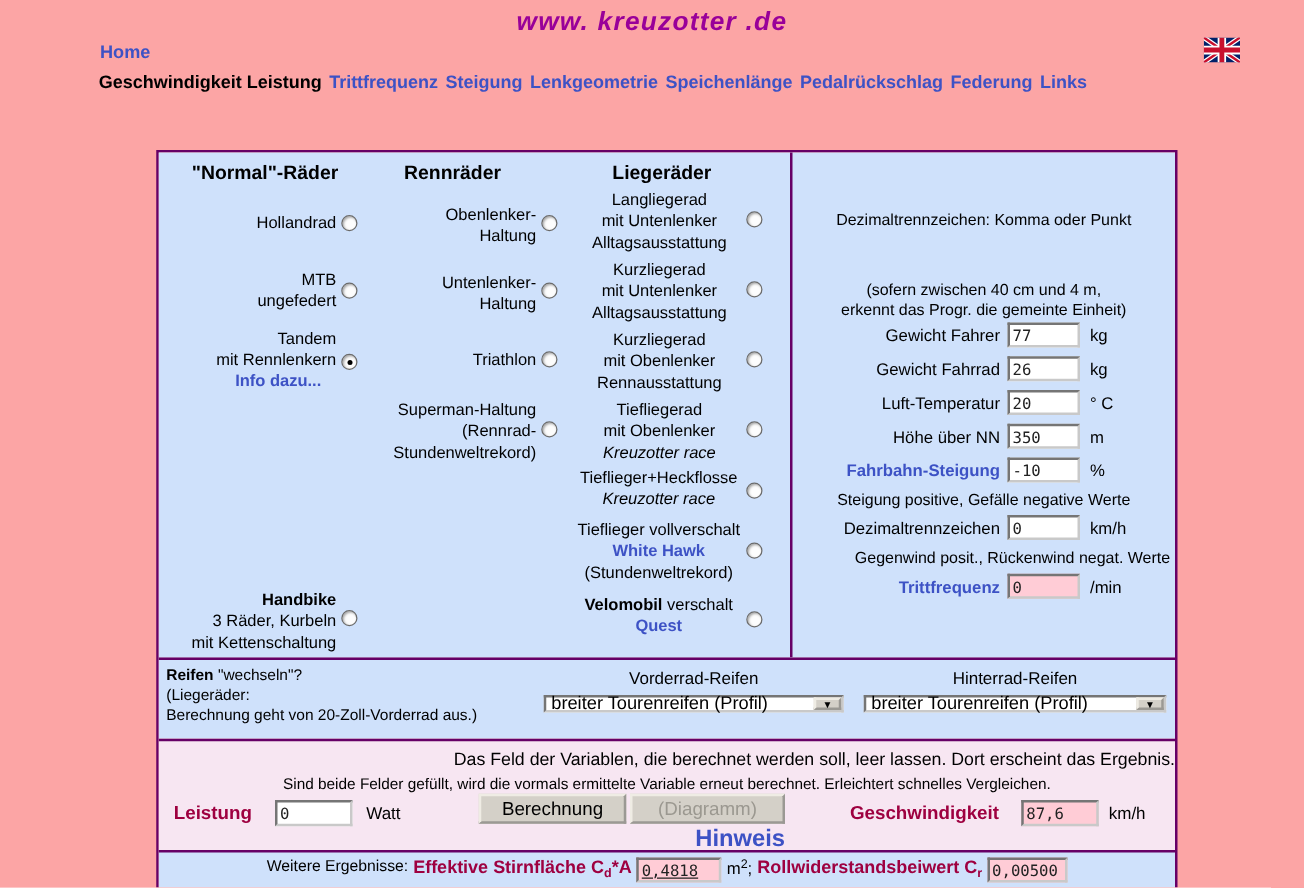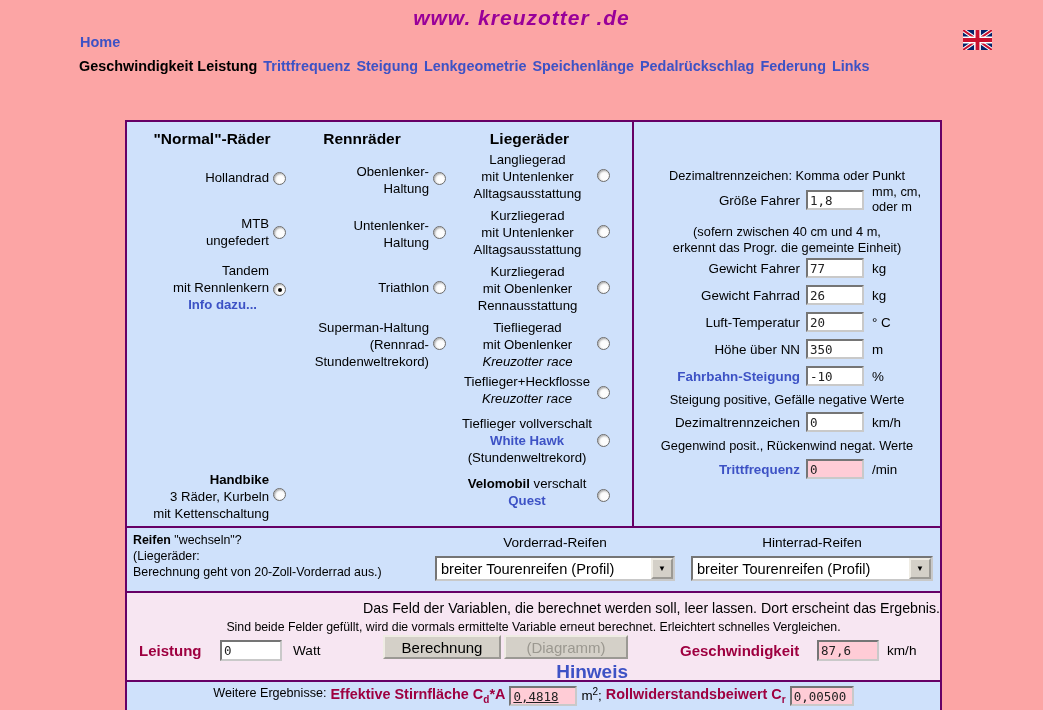--- a/index.html
+++ b/index.html
@@ -45,21 +45,21 @@
   .field{border:2px inset #c9c9c9;background:#fff;font-family:"DejaVu Sans Mono",monospace;
     font-size:12.5px;padding:1px 2px;box-sizing:border-box;color:#222;}
   .p-input{position:absolute;left:172px;top:0;width:58px;height:20px;}
   .pink{background:#ffccd6;}
   .p-unit{position:absolute;left:238px;top:3px;font-size:13.4px;white-space:nowrap;}
   .p-unit2{position:absolute;left:238px;top:-6px;font-size:12.8px;line-height:15px;white-space:nowrap;}
 
   
   .tire-note{position:absolute;left:6px;top:4px;font-size:12.4px;line-height:16px;}
   .tire-head{position:absolute;top:7px;font-size:13.6px;text-align:center;}
-  .dd{position:absolute;top:28px;height:25px;background:#fff;border:2px inset #c9c9c9;
+  .dd{position:absolute;top:28px;height:14px;background:#fff;border:2px inset #c9c9c9;
     box-sizing:border-box;display:flex;align-items:center;cursor:pointer;}
   .dd-text{flex:1;font-size:14.6px;padding-left:4px;white-space:nowrap;overflow:hidden;}
   .dd-btn{width:18px;align-self:stretch;background:#d4d0c8;border:2px outset #efece4;
     display:flex;align-items:center;justify-content:center;font-size:8px;color:#000;}
 
   
   .c-line1{position:absolute;top:7px;left:0;width:100%;text-align:right;font-size:14.2px;}
   .c-line2{position:absolute;top:27px;left:0;width:100%;text-align:center;font-size:12.3px;}
   .redlab{position:absolute;font-size:15px;font-weight:bold;color:#9e0040;white-space:nowrap;}
   .c-unit{position:absolute;font-size:13.6px;}
@@ -198,25 +198,20 @@
         <div class="bike-text ce" style="left:325px;top:353px;width:150px;">
           <span class="bold">Velomobil</span><span> verschalt</span><br>
           <a class="blue-link">Quest</a>
         </div>
         <span class="radio" style="left:470px;top:367px;"></span>
       </div>
 
       <div class="right-cell">
         <div class="p-note" style="top:46px;">Dezimaltrennzeichen: Komma oder Punkt</div>
 
-        <div class="p-row" style="top:68px;">
-          <span class="p-label">Größe Fahrer</span>
-          <input class="field p-input" value="1,8" style="">
-          <span class="p-unit2"><span>mm, cm,</span><br><span>oder m</span></span>
-        </div>
 
         <div class="p-note" style="top:102px;">(sofern zwischen 40 cm und 4 m,</div>
         <div class="p-note" style="top:118px;">erkennt das Progr. die gemeinte Einheit)</div>
 
         <div class="p-row" style="top:136px;">
           <span class="p-label">Gewicht Fahrer</span>
           <input class="field p-input" value="77" style="">
           <span class="p-unit">kg</span>
         </div>
 
@@ -245,21 +240,21 @@
         </div>
 
         <div class="p-note" style="top:270px;">Steigung positive, Gefälle negative Werte</div>
 
         <div class="p-row" style="top:290px;">
           <span class="p-label">Dezimaltrennzeichen</span>
           <input class="field p-input" value="0" style="">
           <span class="p-unit">km/h</span>
         </div>
 
-        <div class="p-note" style="top:316px;">Gegenwind posit., Rückenwind negat. Werte</div>
+        <div class="p-note" style="top:316px;padding-left:23px;">Gegenwind posit., Rückenwind negat. Werte</div>
 
         <div class="p-row" style="top:337px;">
           <span class="p-label link">Trittfrequenz</span>
           <input class="field p-input pink" value="0" style="">
           <span class="p-unit">/min</span>
         </div>
       </div>
     </div>
 
     <div class="sec sec-tires">

